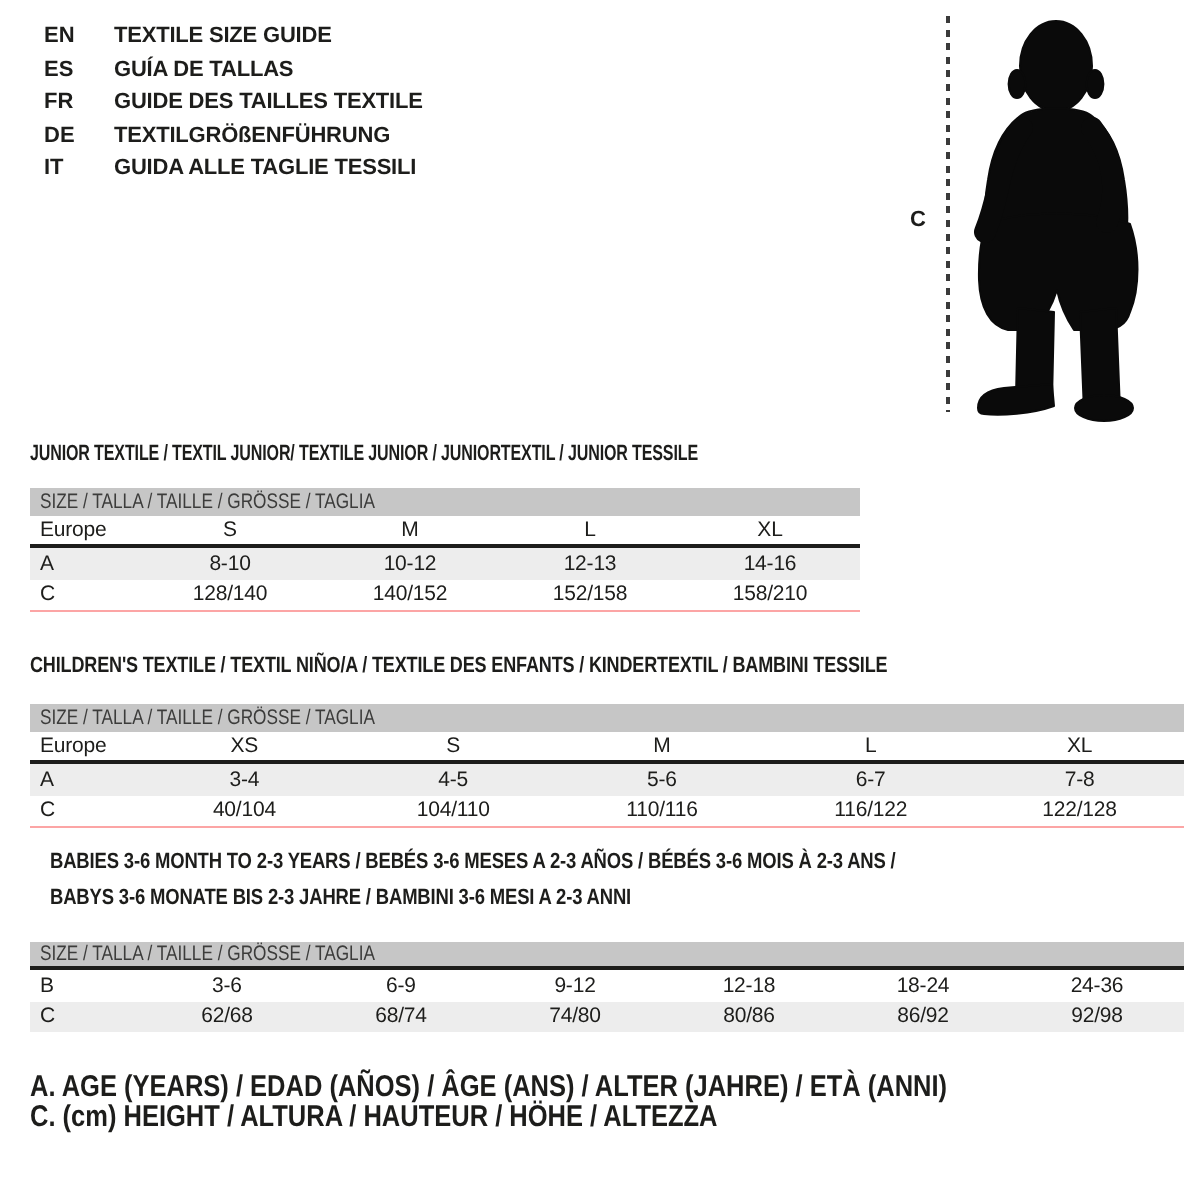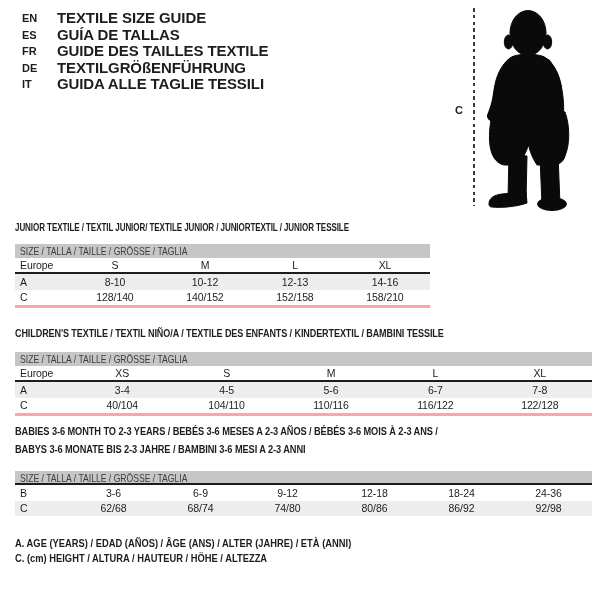--- a/index.html
+++ b/index.html
@@ -11,21 +11,21 @@
   }
   html,body{margin:0;padding:0;background:#fff;}
   .page{
     position:relative;width:600px;height:600px;background:#ffffff;overflow:hidden;
     font-family:"Liberation Sans",sans-serif;color:var(--c-text);padding-left:16px;
   }
   
   .langs{position:absolute;left:22px;top:10px;}
   .lang-row{display:flex;line-height:16.6px;}
   .lang-code{width:35px;font-size:11px;font-weight:bold;}
-  .lang-label{font-size:15px;font-weight:bold;letter-spacing:-0.1px;white-space:nowrap;}
+  .lang-label{font-size:11px;font-weight:bold;letter-spacing:-0.1px;white-space:nowrap;}
   
   .measure-line{
     position:absolute;left:473px;top:8px;width:2px;height:198px;
     background:repeating-linear-gradient(to bottom,#3a3a3a 0 3.5px,transparent 3.5px 6.8px);
   }
   .measure-label{position:absolute;left:452px;top:104px;width:14px;text-align:center;
     font-size:11px;font-weight:bold;}
   .toddler{position:absolute;left:480px;top:6px;}
   
   .cond73,.cond82,.cond84,.cond85{display:inline-block;transform-origin:0 50%;white-space:nowrap;}
@@ -34,36 +34,36 @@
   .cond84{transform:scaleX(0.84);}
   .cond85{transform:scaleX(0.85);}
   
   .tbl-sec{position:absolute;left:15px;}
   #sec-junior{top:217px;width:415px;}
   #sec-children{top:323px;width:577px;}
   #sec-babies{top:421px;width:577px;}
   .tbl-title{margin:0;font-size:11px;font-weight:bold;line-height:11px;letter-spacing:-0.1px;}
   #sec-junior .tbl-title{margin-bottom:11px;}
   #sec-children .tbl-title{margin-bottom:13px;}
-  .tbl-title-2line{margin:0 0 14px 0;}
+  .tbl-title-2line{margin:0 0 14px 10px;}
   .tbl-title-2line .tbl-title{line-height:13.5px;margin-bottom:0;}
-  .size-bar{height:14px;background:var(--c-header-bar);display:flex;align-items:flex-start;
+  .size-bar{height:14px;background:var(--c-header-bar);display:flex;align-items:center;
     padding-left:5px;box-sizing:border-box;}
   .size-bar span{font-size:10.5px;color:#3c3c3b;line-height:14px;}
   .bar-rule{border-bottom:2px solid var(--c-rule-dark);}
   table.size-table{width:100%;border-collapse:collapse;table-layout:fixed;}
   .size-table td{height:15.5px;padding:0;font-size:10.5px;line-height:1;text-align:center;
     letter-spacing:-0.1px;color:var(--c-text);vertical-align:middle;}
   .size-table td:first-child{text-align:left;padding-left:5px;}
   .row-head td{border-bottom:2px solid var(--c-rule-dark);height:14px;}
   .row-shade td{background:var(--c-row-shade);}
-  .tbl-bottom{border-bottom:3px solid #fca5a5;}
+  .tbl-bottom{border-bottom:1px solid #fca5a5;}
   
   .footnotes{position:absolute;left:15px;top:536px;}
-  .footnote{font-size:11px;font-weight:bold;line-height:15.3px;text-decoration:underline;}
+  .footnote{font-size:15px;font-weight:bold;line-height:15.3px;text-decoration:underline;}
 </style>
 </head>
 <body>
 
 <div class="page">
 
   <div class="langs">
     <div class="lang-row">
       <span class="lang-code">EN</span>
       <span class="lang-label">TEXTILE SIZE GUIDE</span>

